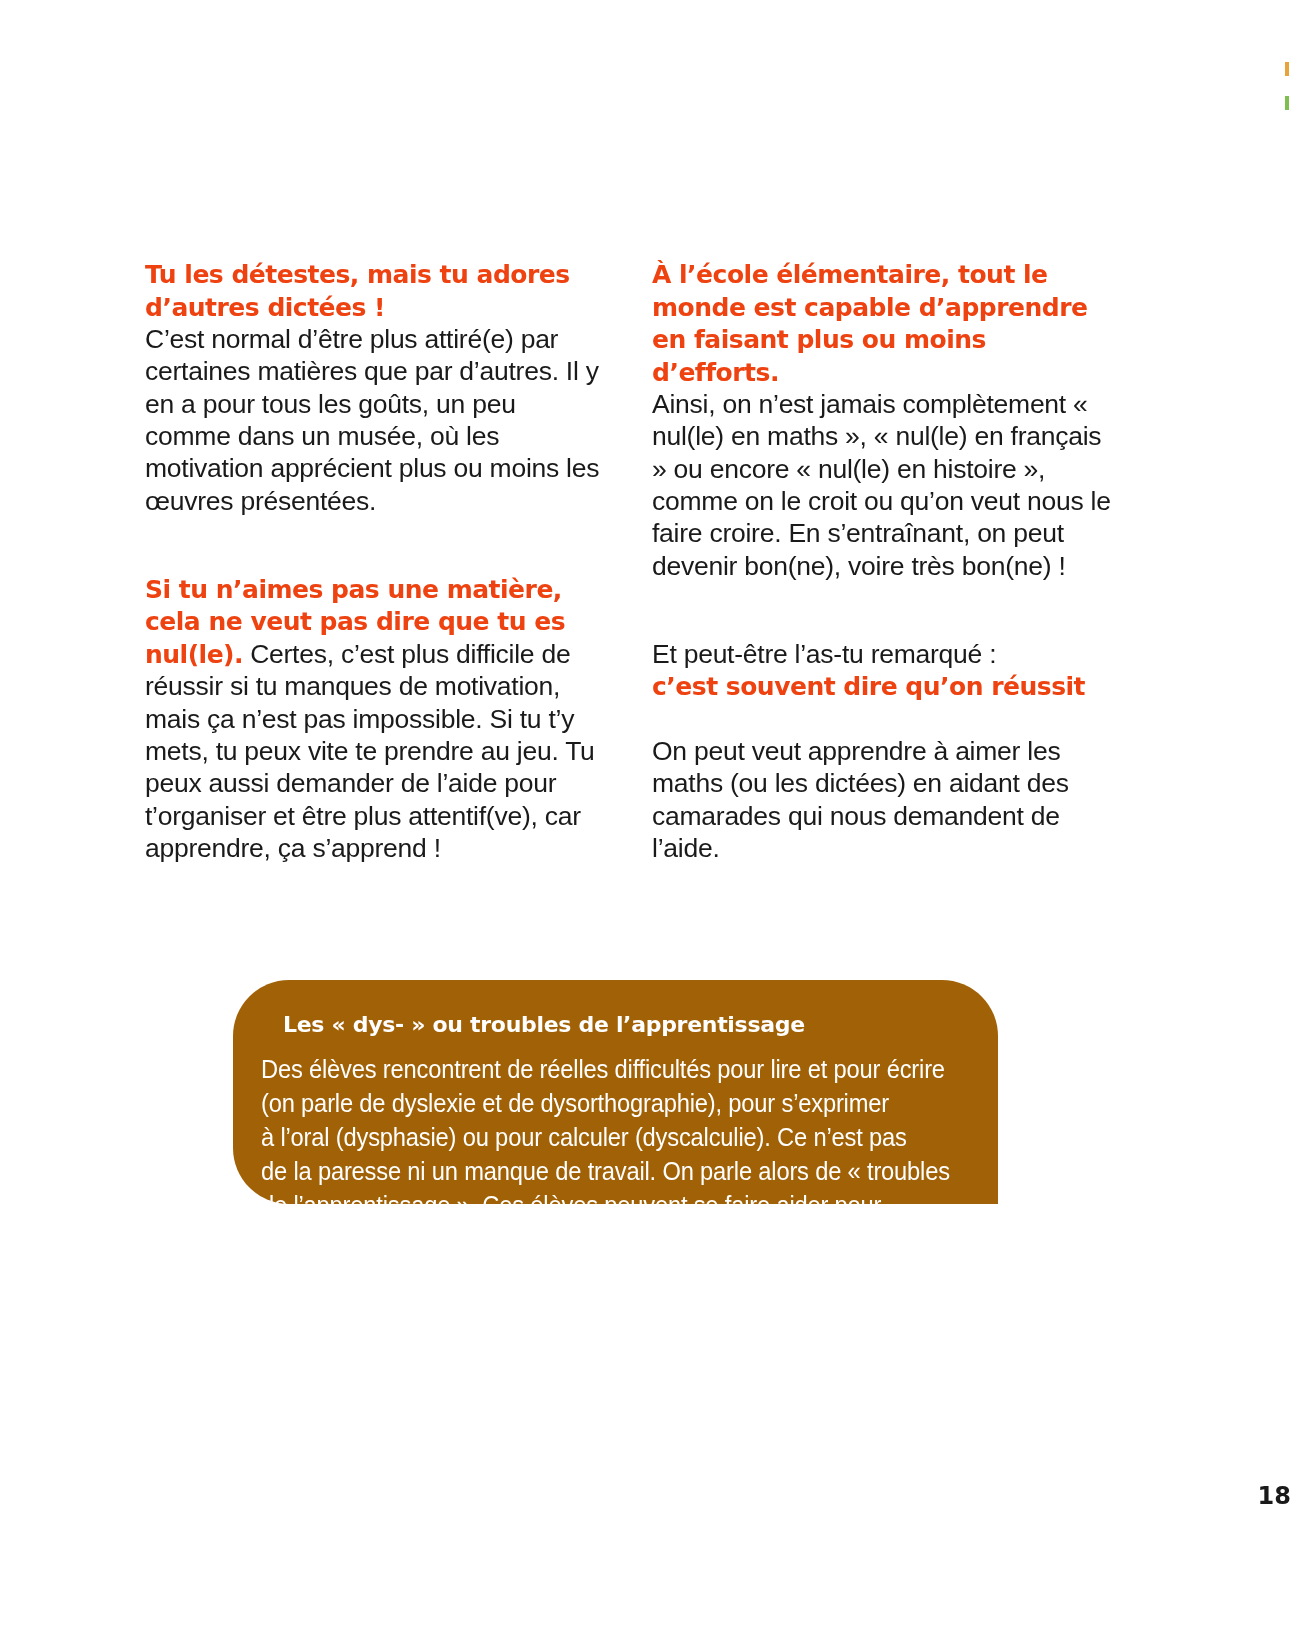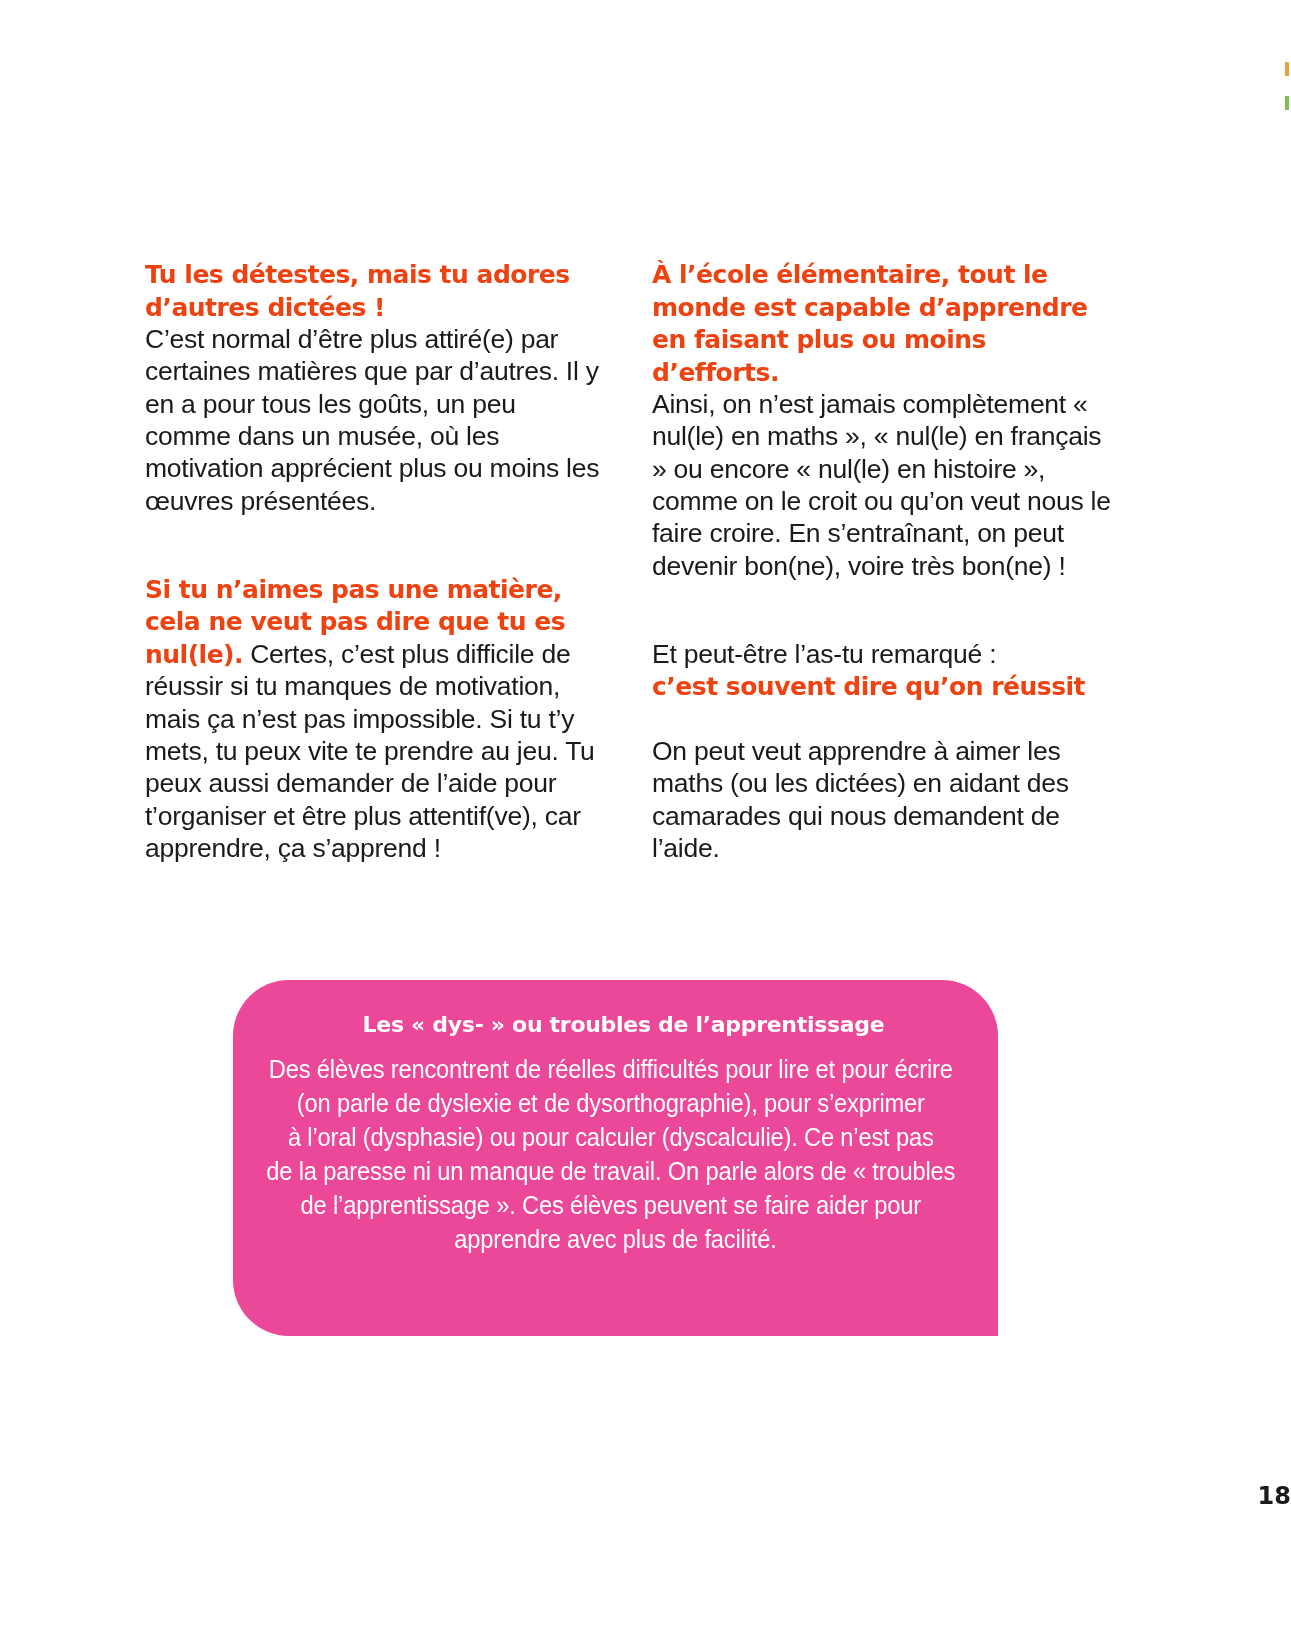--- a/index.html
+++ b/index.html
@@ -73,29 +73,28 @@
   }
 
   .sep-gap { height: 30px; }
 
   
   .callout {
     position: absolute;
     left: 233px;
     top: 980px;
     width: 765px;
-    height: 356px;
-    background: #ec4899;
+    height: 224px;
+    background: #a16207;
     border-top-left-radius: 56px;
     border-top-right-radius: 56px;
     border-bottom-left-radius: 56px;
     border-bottom-right-radius: 0;
     box-sizing: border-box;
     padding: 32px 34px 24px 28px;
-    text-align: center;
   }
   .callout-title {
     font-family: "DejaVu Sans", sans-serif;
     font-weight: bold;
     font-size: 22px;
     color: #ffffff;
     letter-spacing: -0.3px;
     margin: 0 0 16px 0;
     padding-left: 22px;
   }

